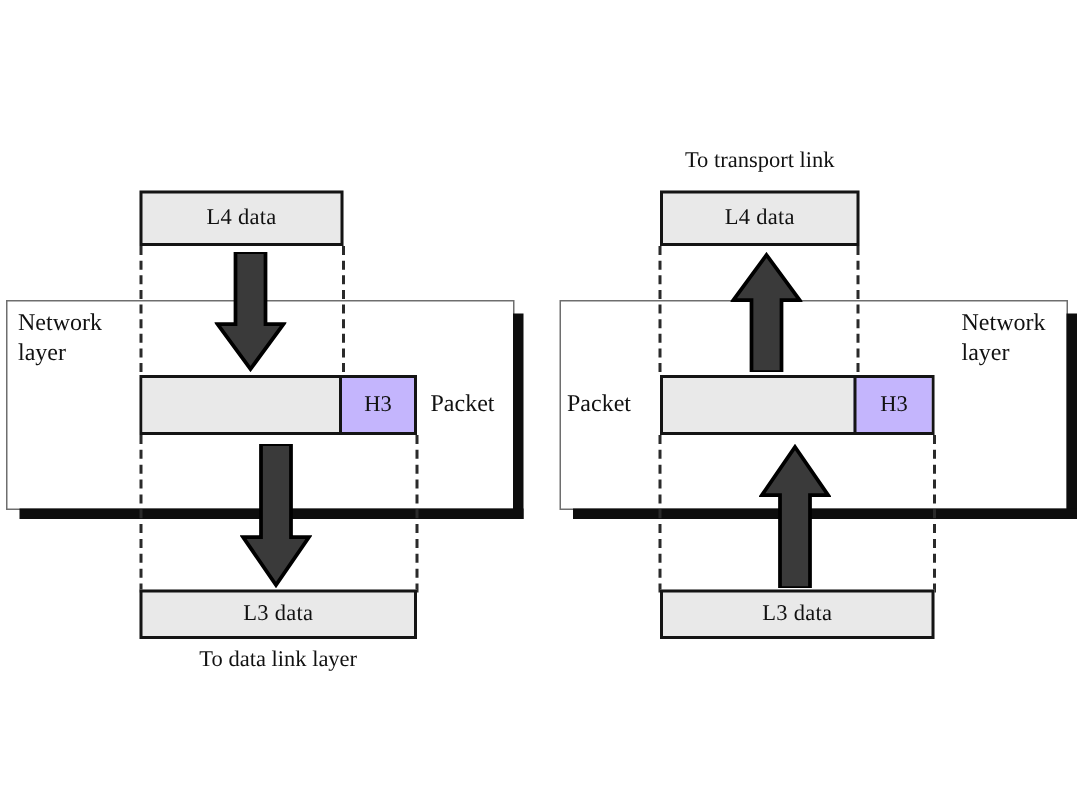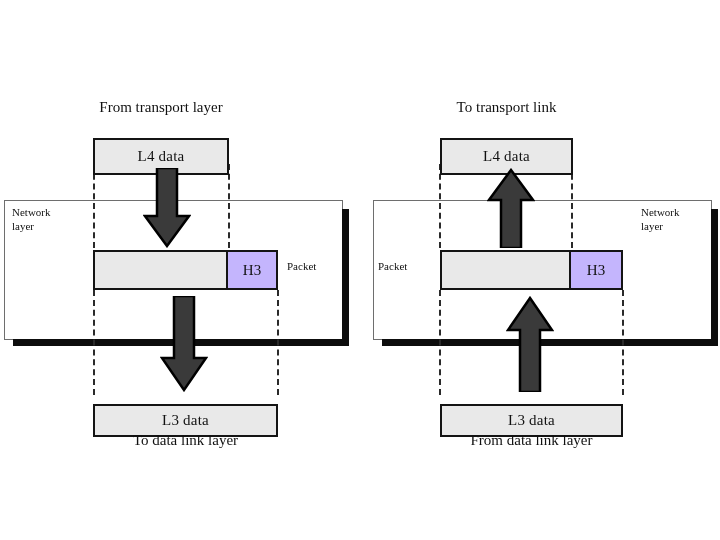--- a/index.html
+++ b/index.html
@@ -25,21 +25,20 @@
     position: absolute;
     background: #e9e9e9;
     border: 2px solid #141414;
     box-sizing: border-box;
     display: flex;
     align-items: center;
     justify-content: center;
     font-size: 15px;
     letter-spacing: .2px;
     color: #111;
-    margin-top: 11px;
   }
   .data-box .cell-label {
     display: block;
     text-align: center;
     line-height: 1;
   }
 
   
   .packet-box {
     position: absolute;
@@ -91,21 +90,21 @@
     position: absolute;
     font-size: 15px;
     color: #111;
     white-space: nowrap;
     line-height: 1.15;
   }
   .caption.center { text-align: center; }
 
   .side-label {
     position: absolute;
-    font-size: 11px;
+    font-size: 16px;
     color: #111;
     line-height: 1.25;
     white-space: nowrap;
   }
 
   
   .guide {
     position: absolute;
     width: 0;
     border-left: 2px dashed #2a2a2a;
@@ -123,21 +122,20 @@
     <div class="shadow-right"></div>
     <div class="shadow-bottom"></div>
   </div>
 
   <div class="guide" style="left:93px; top:164px; height:84px;"></div>
   <div class="guide" style="left:228px; top:164px; height:84px;"></div>
 
   <div class="guide" style="left:93px; top:290px; height:105px;"></div>
   <div class="guide" style="left:277px; top:290px; height:105px;"></div>
 
-  <div class="caption center" style="left:93px; top:99px; width:136px;">From transport layer</div>
 
   <div class="data-box" style="left:93px; top:127px; width:136px; height:37px;">
     <span class="cell-label">L4 data</span>
   </div>
 
   <div class="arrow" style="left:143px; top:168px; width:48px; height:80px;">
     <svg width="48" height="80" viewBox="0 0 48 80" xmlns="http://www.w3.org/2000/svg">
       <polygon points="14,0 34,0 34,48 46,48 24,78 2,48 14,48" fill="#3a3a3a" stroke="#000000" stroke-width="2.5" stroke-linejoin="miter"></polygon>
     </svg>
   </div>
@@ -208,15 +206,14 @@
   <div class="arrow" style="left:506px; top:296px; width:48px; height:96px;">
     <svg width="48" height="96" viewBox="0 0 48 96" xmlns="http://www.w3.org/2000/svg">
       <polygon points="24,2 46,34 34,34 34,96 14,96 14,34 2,34" fill="#3a3a3a" stroke="#000000" stroke-width="2.5" stroke-linejoin="miter"></polygon>
     </svg>
   </div>
 
   <div class="data-box" style="left:440px; top:393px; width:183px; height:33px;">
     <span class="cell-label">L3 data</span>
   </div>
 
-  <div class="caption center" style="left:425px; top:432px; width:213px;">From data link layer</div>
 
 </div>
 
 </body></html>

